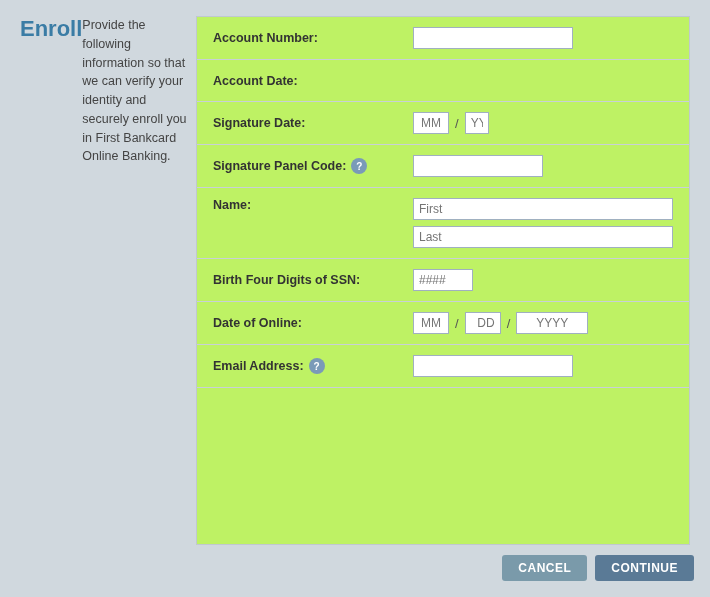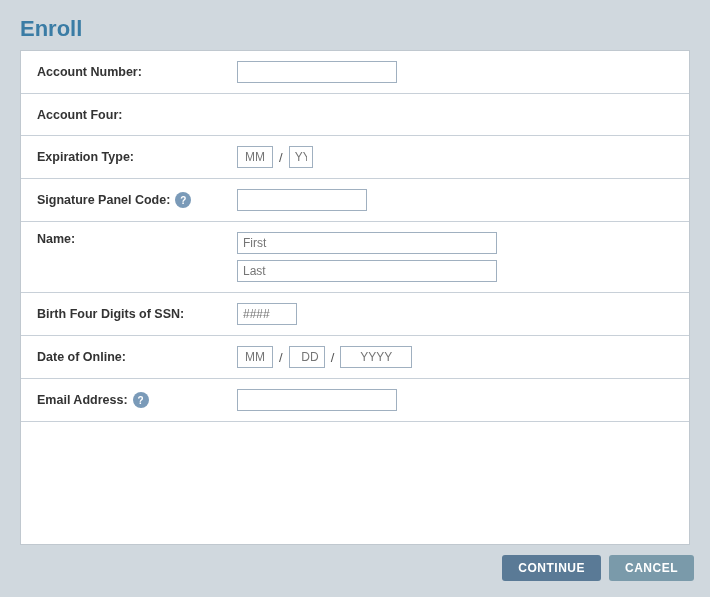--- a/index.html
+++ b/index.html
@@ -10,36 +10,35 @@
       width: 710px;
       min-height: 597px;
       display: flex;
       flex-direction: column;
     }
     .page-wrapper {
       background: #d0d8de;
       padding: 16px 20px 0 20px;
       flex: 1;
       display: flex;
-      flex-direction: column;
     }
     .page-title {
       color: #3a7ca5;
       font-size: 22px;
       font-weight: bold;
       margin-bottom: 8px;
     }
     .page-description {
       color: #444;
       font-size: 12.5px;
       margin-bottom: 14px;
       line-height: 1.5;
     }
     .form-container {
-      background: #ffffff;
+      background: #bef264;
       border: 1px solid #c0c8cf;
       flex: 1;
     }
     .form-row {
       display: flex;
       align-items: center;
       border-bottom: 1px solid #c8d0d8;
       padding: 10px 16px;
       min-height: 42px;
     }
@@ -132,36 +131,37 @@
     .btn-cancel {
       background: #7a9aaa;
       color: #fff;
     }
   </style>
 </head>
 <body>
 
 <div class="page-wrapper">
   <h1 class="page-title">Enroll</h1>
+  <p class="page-description">Provide the following information so that we can verify your identity and securely enroll you in First Bankcard Online Banking.</p>
 
   <div class="form-container">
 
     <div class="form-row">
       <div class="label-cell">Account Number:</div>
       <div class="input-cell">
         <input type="text" class="input-account" style="">
       </div>
     </div>
 
     <div class="form-row">
-      <div class="label-cell">Account Four:</div>
-    </div>
-
-    <div class="form-row">
-      <div class="label-cell">Expiration Type:</div>
+      <div class="label-cell">Account Date:</div>
+    </div>
+
+    <div class="form-row">
+      <div class="label-cell">Signature Date:</div>
       <div class="input-cell">
         <input type="text" class="input-mm" placeholder="MM" style="">
         <span class="sep">/</span>
         <input type="text" class="input-yy" placeholder="YY" style="">
       </div>
     </div>
 
     <div class="form-row">
       <div class="label-cell">
         <span>Signature Panel Code:</span>
@@ -206,15 +206,15 @@
       </div>
       <div class="input-cell">
         <input type="text" class="input-email" style="">
       </div>
     </div>
 
   </div>
 </div>
 
 <div class="footer-bar">
+  <button class="btn btn-cancel">CANCEL</button>
   <button class="btn btn-continue">CONTINUE</button>
-  <button class="btn btn-cancel">CANCEL</button>
 </div>
 
 </body></html>

